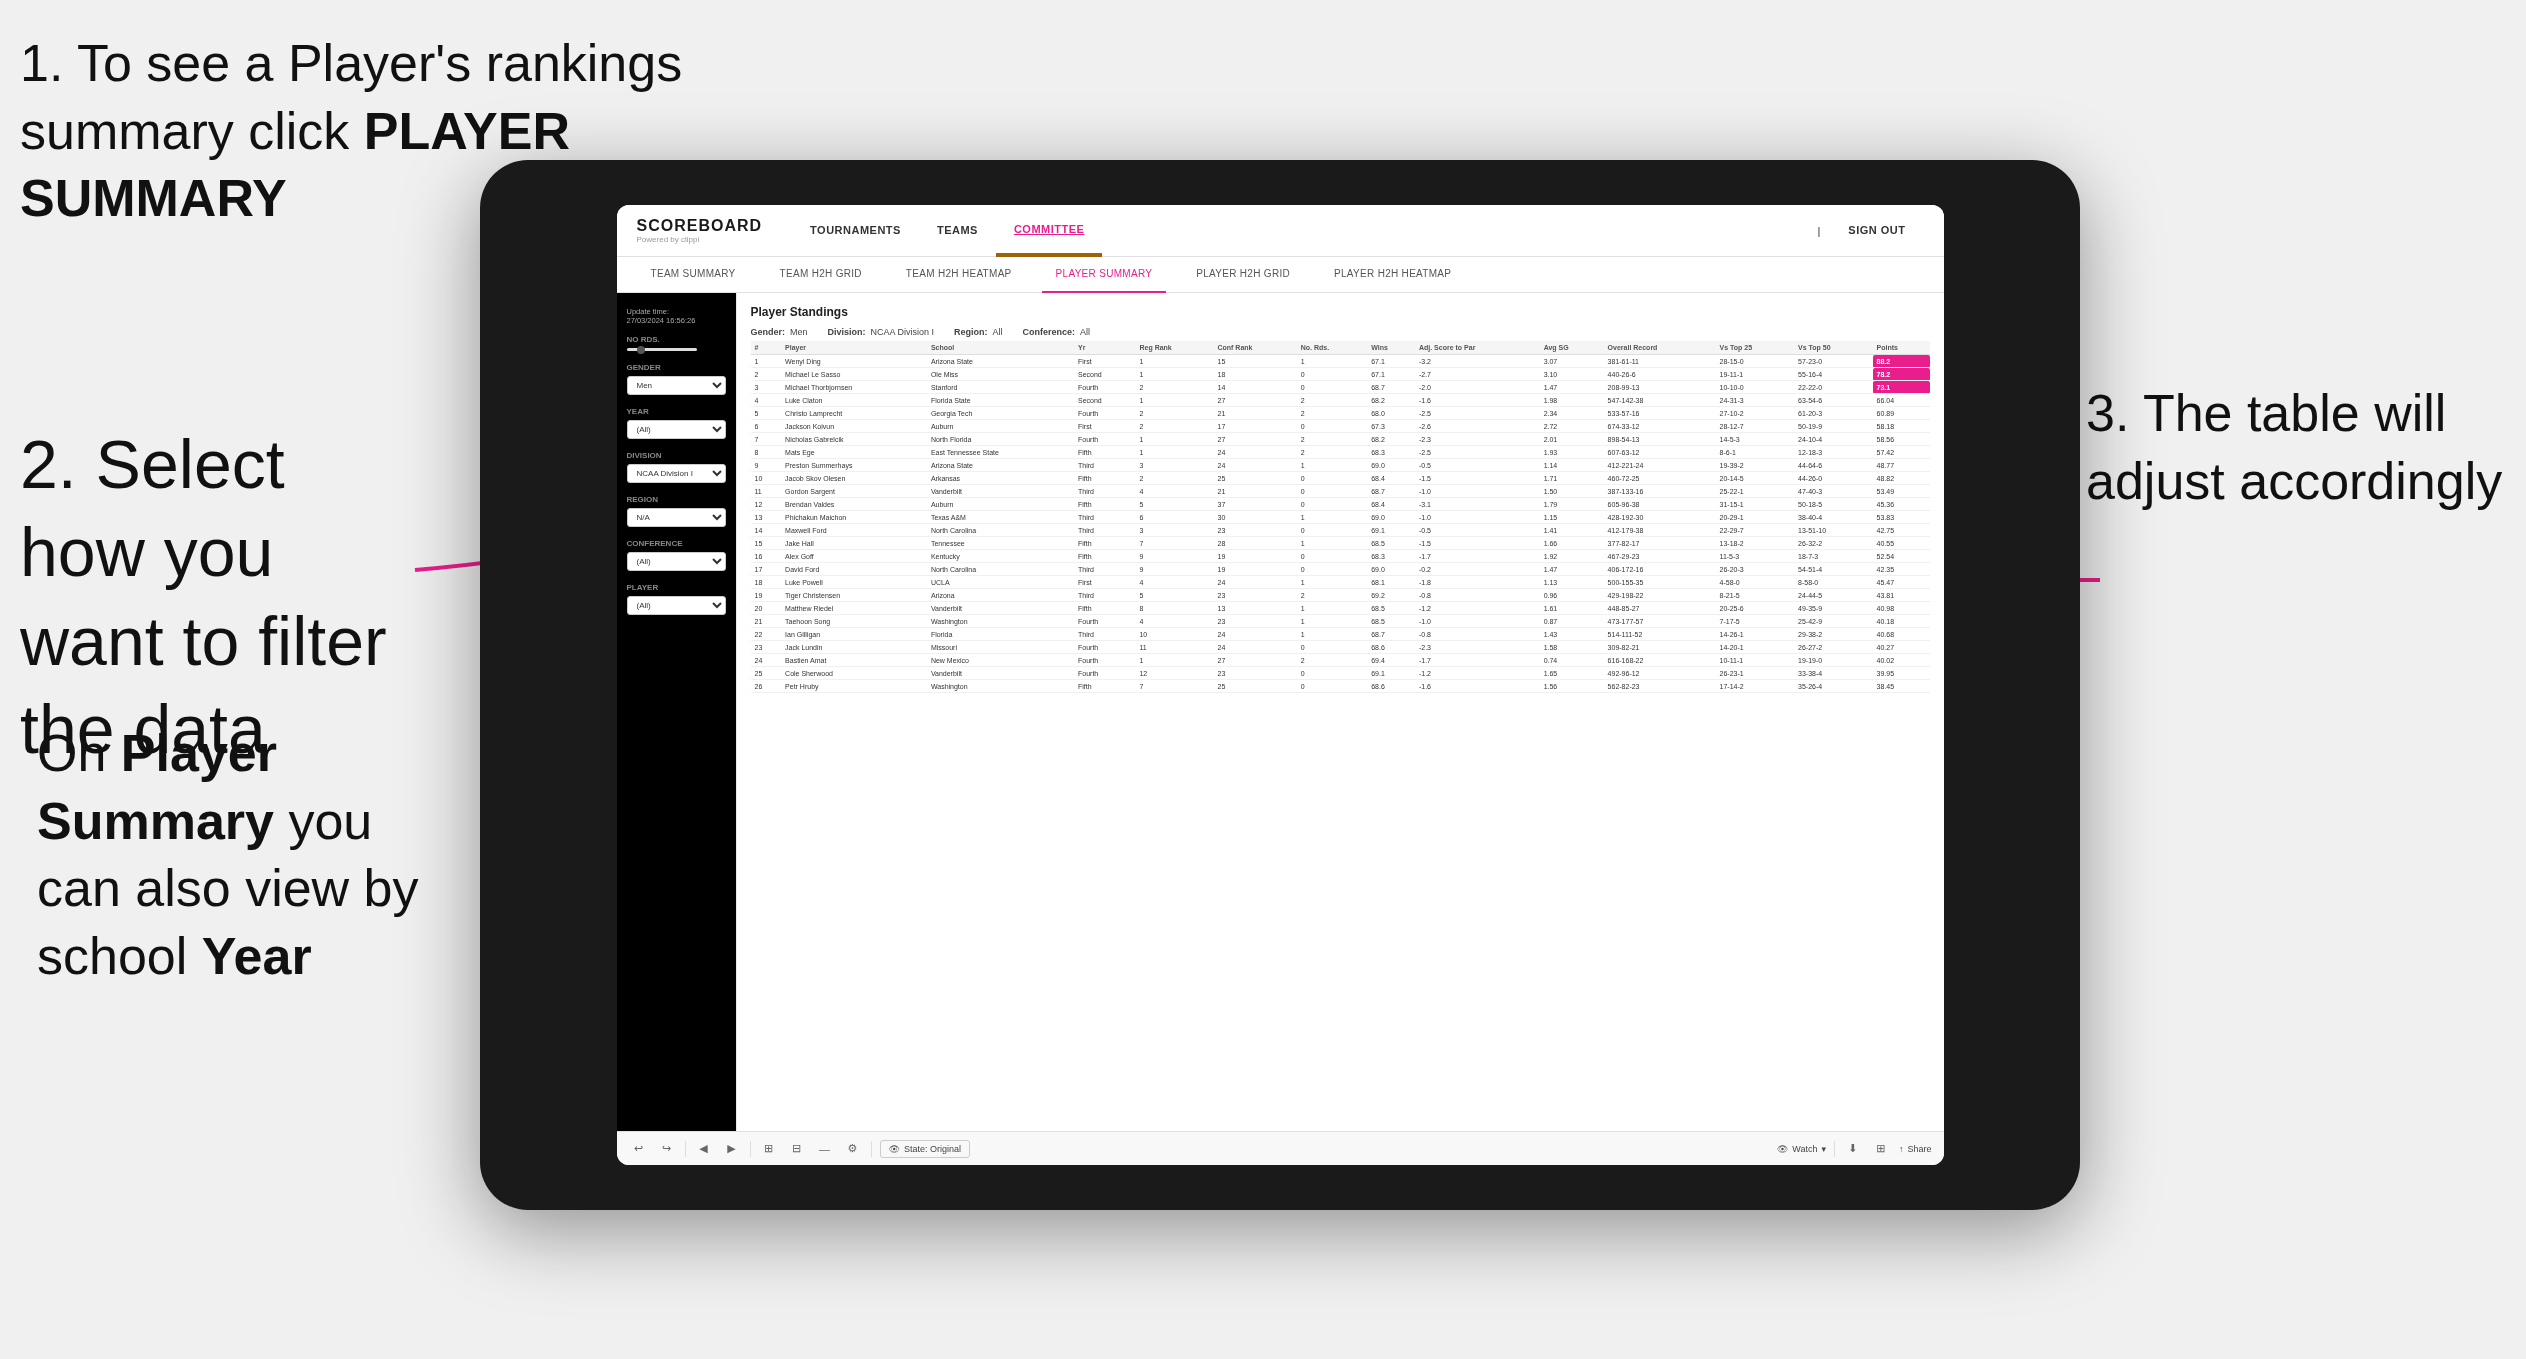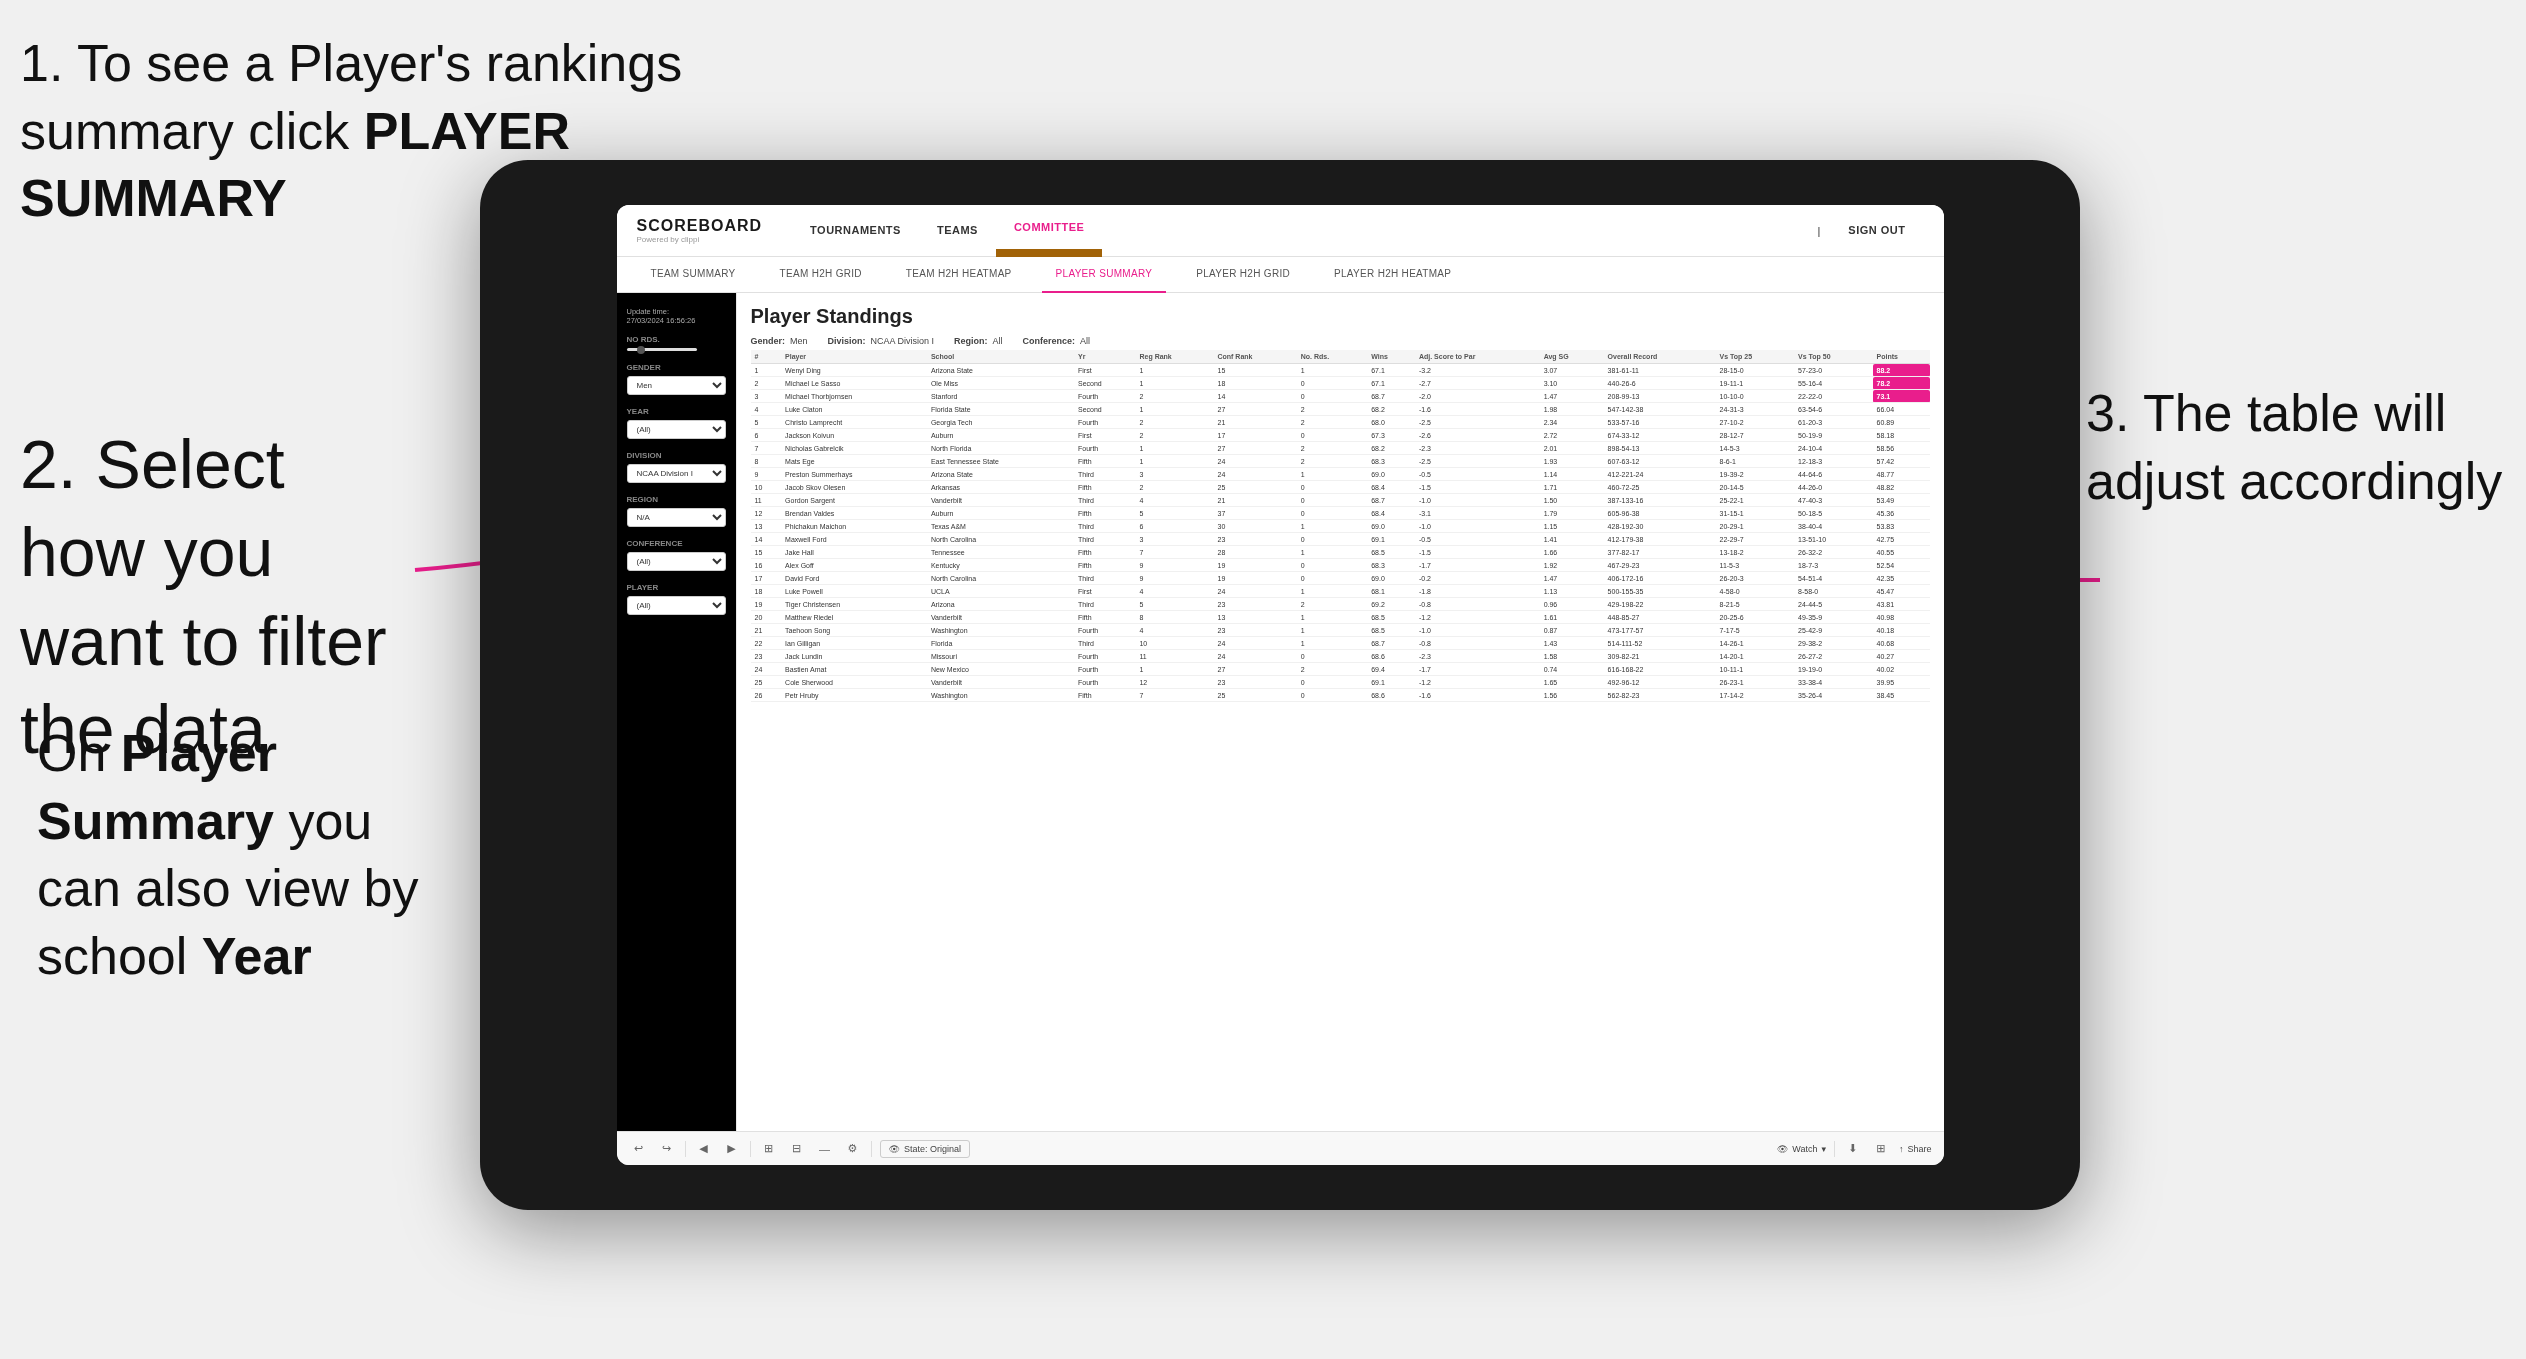--- a/index.html
+++ b/index.html
@@ -132,21 +132,22 @@
       font-weight: 600;
       color: #333;
       cursor: pointer;
       letter-spacing: 0.5px;
       text-transform: uppercase;
       border-bottom: 2px solid transparent;
     }
 
     .nav-tab.active {
       color: #e91e8c;
-      border-bottom: 8px solid #a16207;
+      border-bottom: 4px solid #a16207;
+      text-decoration: underline;
     }
 
     .header-right {
       display: flex;
       align-items: center;
       gap: 10px;
       font-size: 11px;
       color: #333;
     }
 
@@ -251,21 +252,21 @@
     }
 
     
     .table-area {
       flex: 1;
       overflow-y: auto;
       padding: 12px 14px;
     }
 
     .table-title {
-      font-size: 20px;
+      font-size: 12px;
       font-weight: 700;
       color: #222;
       margin-bottom: 8px;
     }
 
     .filters-row {
       display: flex;
       gap: 20px;
       margin-bottom: 4px;
       font-size: 9px;

